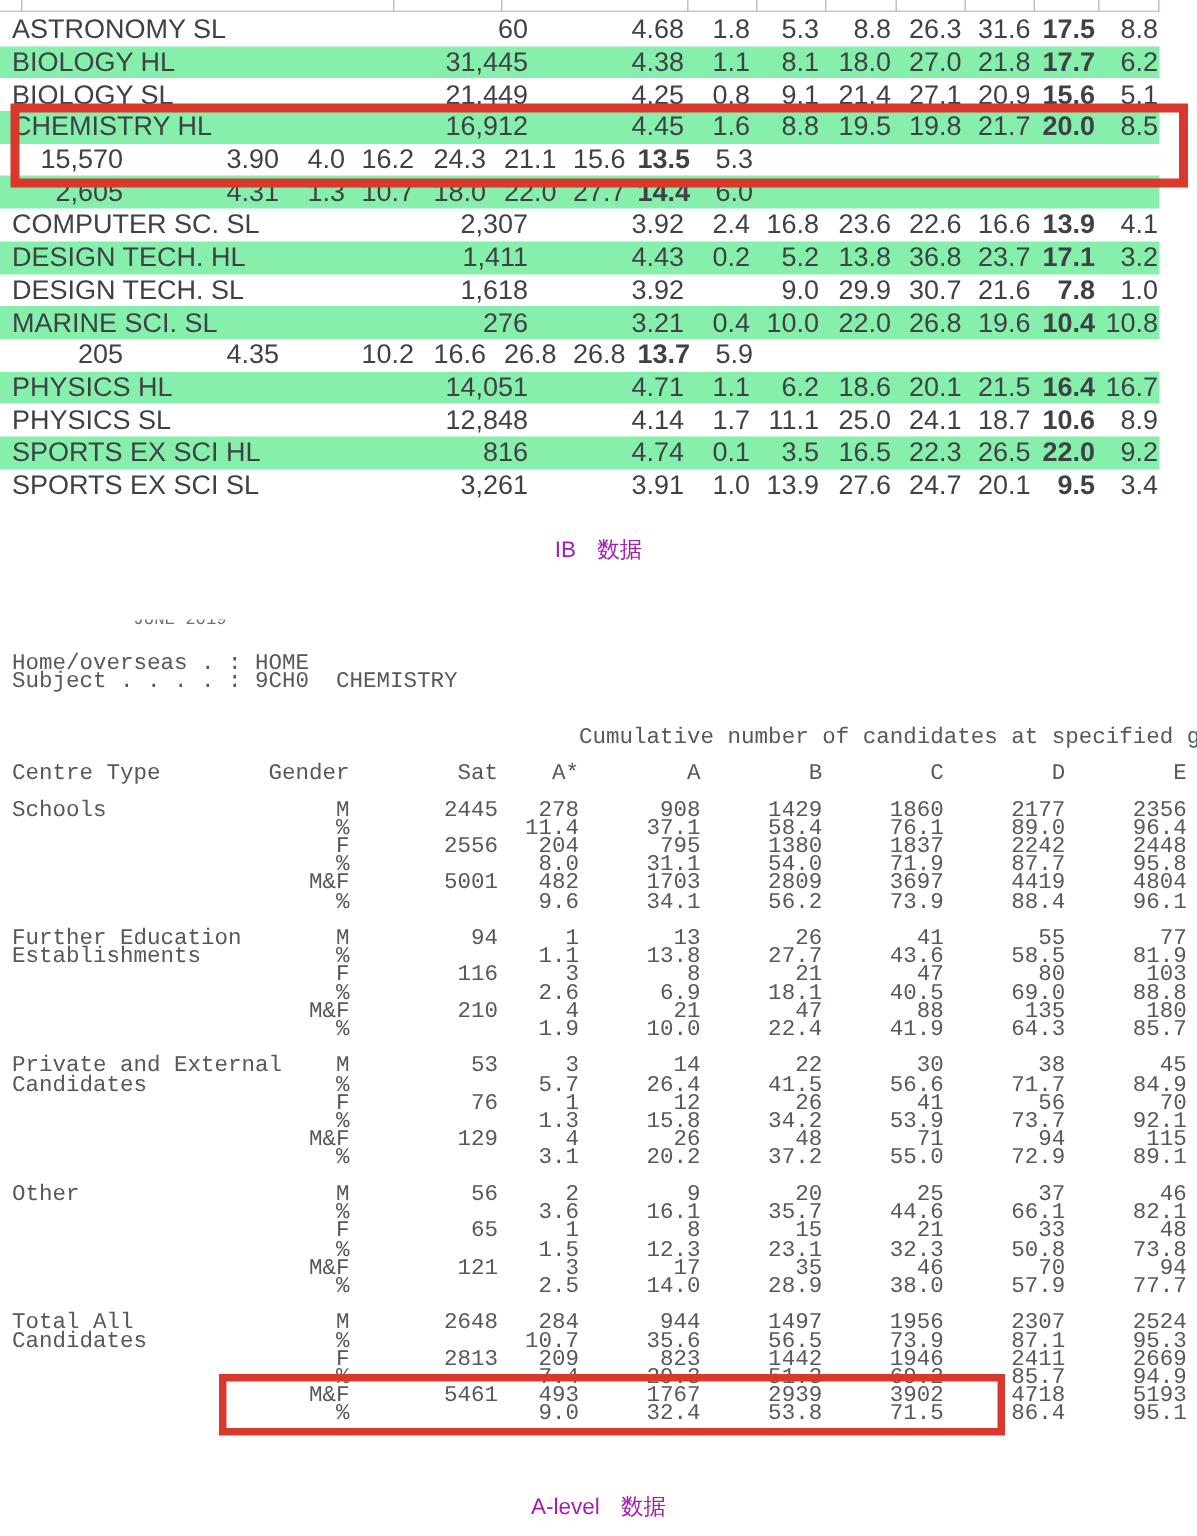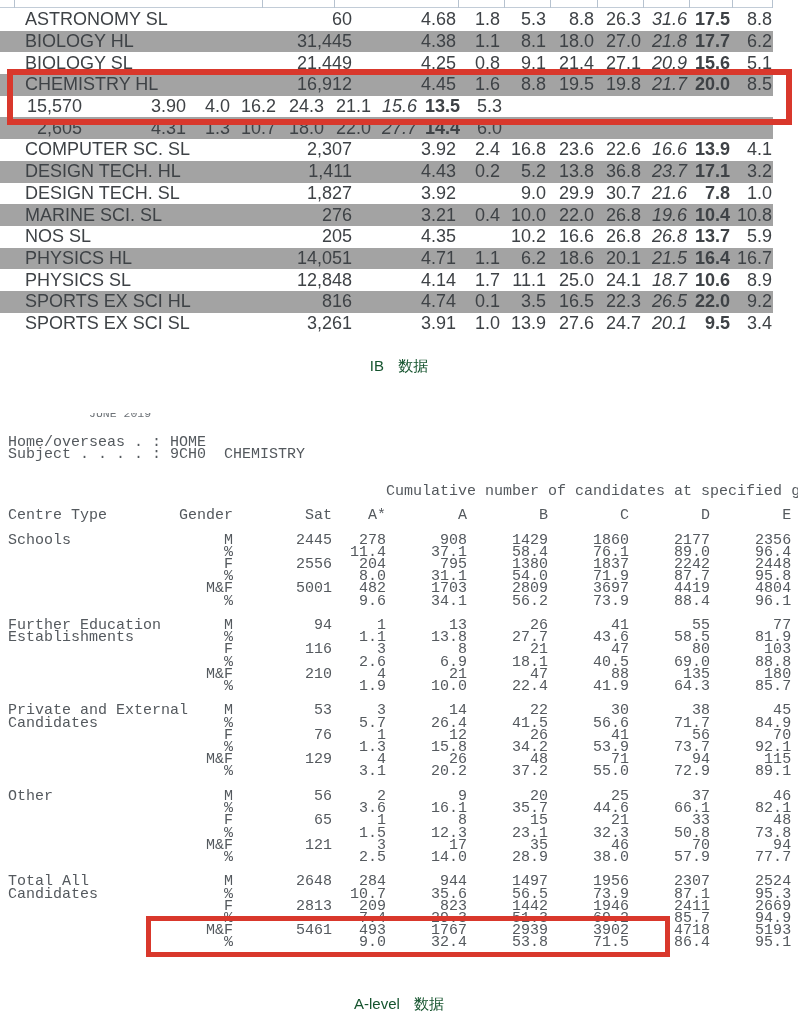--- a/index.html
+++ b/index.html
@@ -6,35 +6,35 @@
   html,body { margin:0; padding:0; background:#ffffff; }
   .page { position:relative; width:798px; height:1024px; background:#ffffff; overflow:hidden;
           font-family:"Liberation Sans", sans-serif; }
 
   
   .ib-strip { position:absolute; left:0; top:0; width:773px; height:8px; background:#ffffff;
               border-bottom:1px solid #c2ccd7; }
   .tick { position:absolute; top:0; width:1px; height:8px; background:#b6c2cf; }
   .ib-body { position:absolute; left:0; top:9px; width:773px; }
   .ib-row { display:flex; height:21.7px; align-items:center; }
-  .ib-row.shade { background:#a3a3a3; }
+  .ib-row.shade { background:#86efac; }
   .ib-cell { font-size:18px; color:#3e4246; text-align:right; white-space:nowrap; }
-  .c0 { width:270px; text-align:left; padding-left:25px; }
+  .c0 { width:270px; text-align:left; padding-left:8px; }
   .c1 { width:82px; } .c2 { width:104px; }
   .c3 { width:44px; } .c4 { width:46px; } .c5 { width:48px; } .c6 { width:47px; }
-  .c7 { width:46px;font-style:italic; } .c8 { width:43px;font-weight:bold; } .c9 { width:42px; }
+  .c7 { width:46px; } .c8 { width:43px;font-weight:bold; } .c9 { width:42px; }
 
   
   .hl { position:absolute; border:6px solid #d9382c; background:transparent; }
   .hl1 { left:7px;  top:69px;  width:785px; height:56px; }
   .hl2 { left:146px; top:916px; width:524px; height:41px; border-width:5px; }
 
   
   .caption { position:absolute; left:0; width:798px; text-align:center;
-             font-size:15px; color:#14532d; word-spacing:10px; }
+             font-size:15px; color:#a21caf; word-spacing:10px; }
   .cap1 { top:357px; }
   .cap2 { top:995px; }
 
   
   .clipped { position:absolute; left:89px; top:413px; height:9px; width:200px; overflow:hidden; }
   .clipped span { display:block; font-family:"Liberation Mono", monospace;
                   font-size:11.5px; line-height:12.2px; color:#6e7378; margin-top:-5px; }
   pre.report { position:absolute; left:8px; top:437px; margin:0;
                font-family:Liberation Mono, monospace; font-size:15px; line-height:12.2px;
                color:#54595e; }
@@ -148,21 +148,21 @@
           <div class="ib-cell c3">0.2</div>
           <div class="ib-cell c4">5.2</div>
           <div class="ib-cell c5">13.8</div>
           <div class="ib-cell c6">36.8</div>
           <div class="ib-cell c7">23.7</div>
           <div class="ib-cell c8">17.1</div>
           <div class="ib-cell c9">3.2</div>
         </div>
         <div class="ib-row">
           <div class="ib-cell c0">DESIGN TECH. SL</div>
-          <div class="ib-cell c1">1,827</div>
+          <div class="ib-cell c1">1,618</div>
           <div class="ib-cell c2">3.92</div>
           <div class="ib-cell c3"></div>
           <div class="ib-cell c4">9.0</div>
           <div class="ib-cell c5">29.9</div>
           <div class="ib-cell c6">30.7</div>
           <div class="ib-cell c7">21.6</div>
           <div class="ib-cell c8">7.8</div>
           <div class="ib-cell c9">1.0</div>
         </div>
         <div class="ib-row shade">
@@ -171,21 +171,20 @@
           <div class="ib-cell c2">3.21</div>
           <div class="ib-cell c3">0.4</div>
           <div class="ib-cell c4">10.0</div>
           <div class="ib-cell c5">22.0</div>
           <div class="ib-cell c6">26.8</div>
           <div class="ib-cell c7">19.6</div>
           <div class="ib-cell c8">10.4</div>
           <div class="ib-cell c9">10.8</div>
         </div>
         <div class="ib-row">
-          <div class="ib-cell c0">NOS SL</div>
           <div class="ib-cell c1">205</div>
           <div class="ib-cell c2">4.35</div>
           <div class="ib-cell c3"></div>
           <div class="ib-cell c4">10.2</div>
           <div class="ib-cell c5">16.6</div>
           <div class="ib-cell c6">26.8</div>
           <div class="ib-cell c7">26.8</div>
           <div class="ib-cell c8">13.7</div>
           <div class="ib-cell c9">5.9</div>
         </div>

